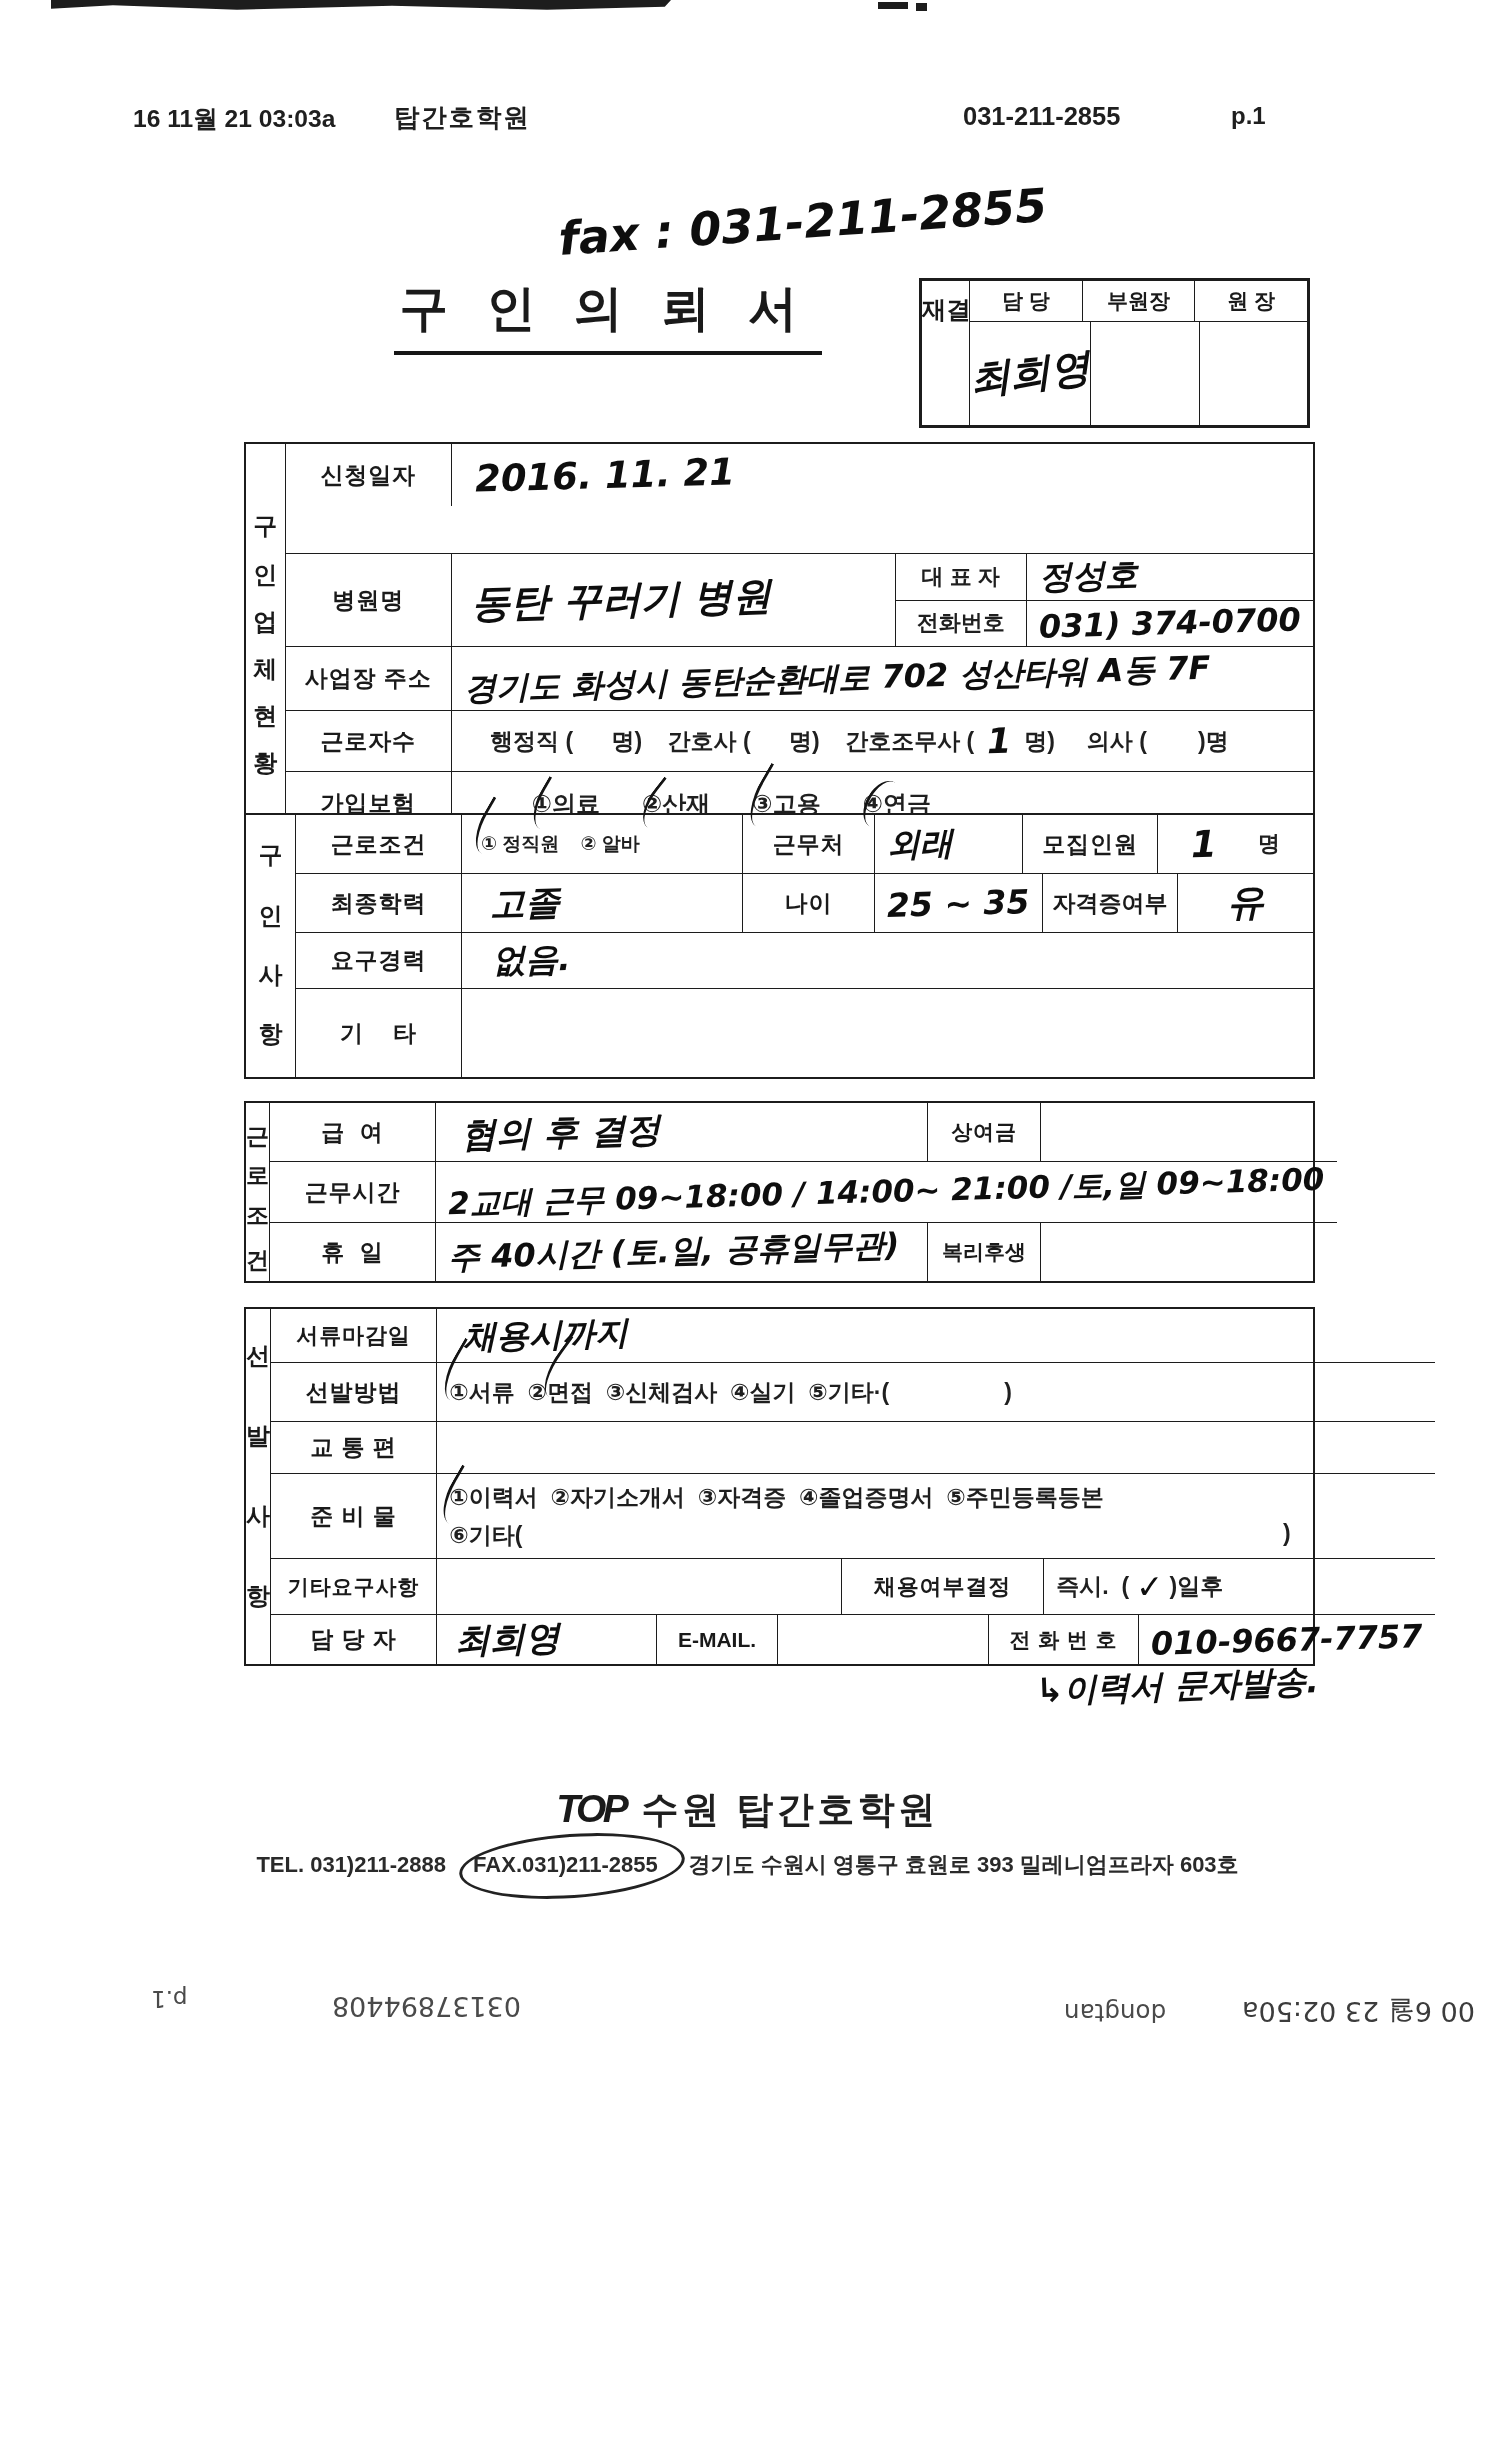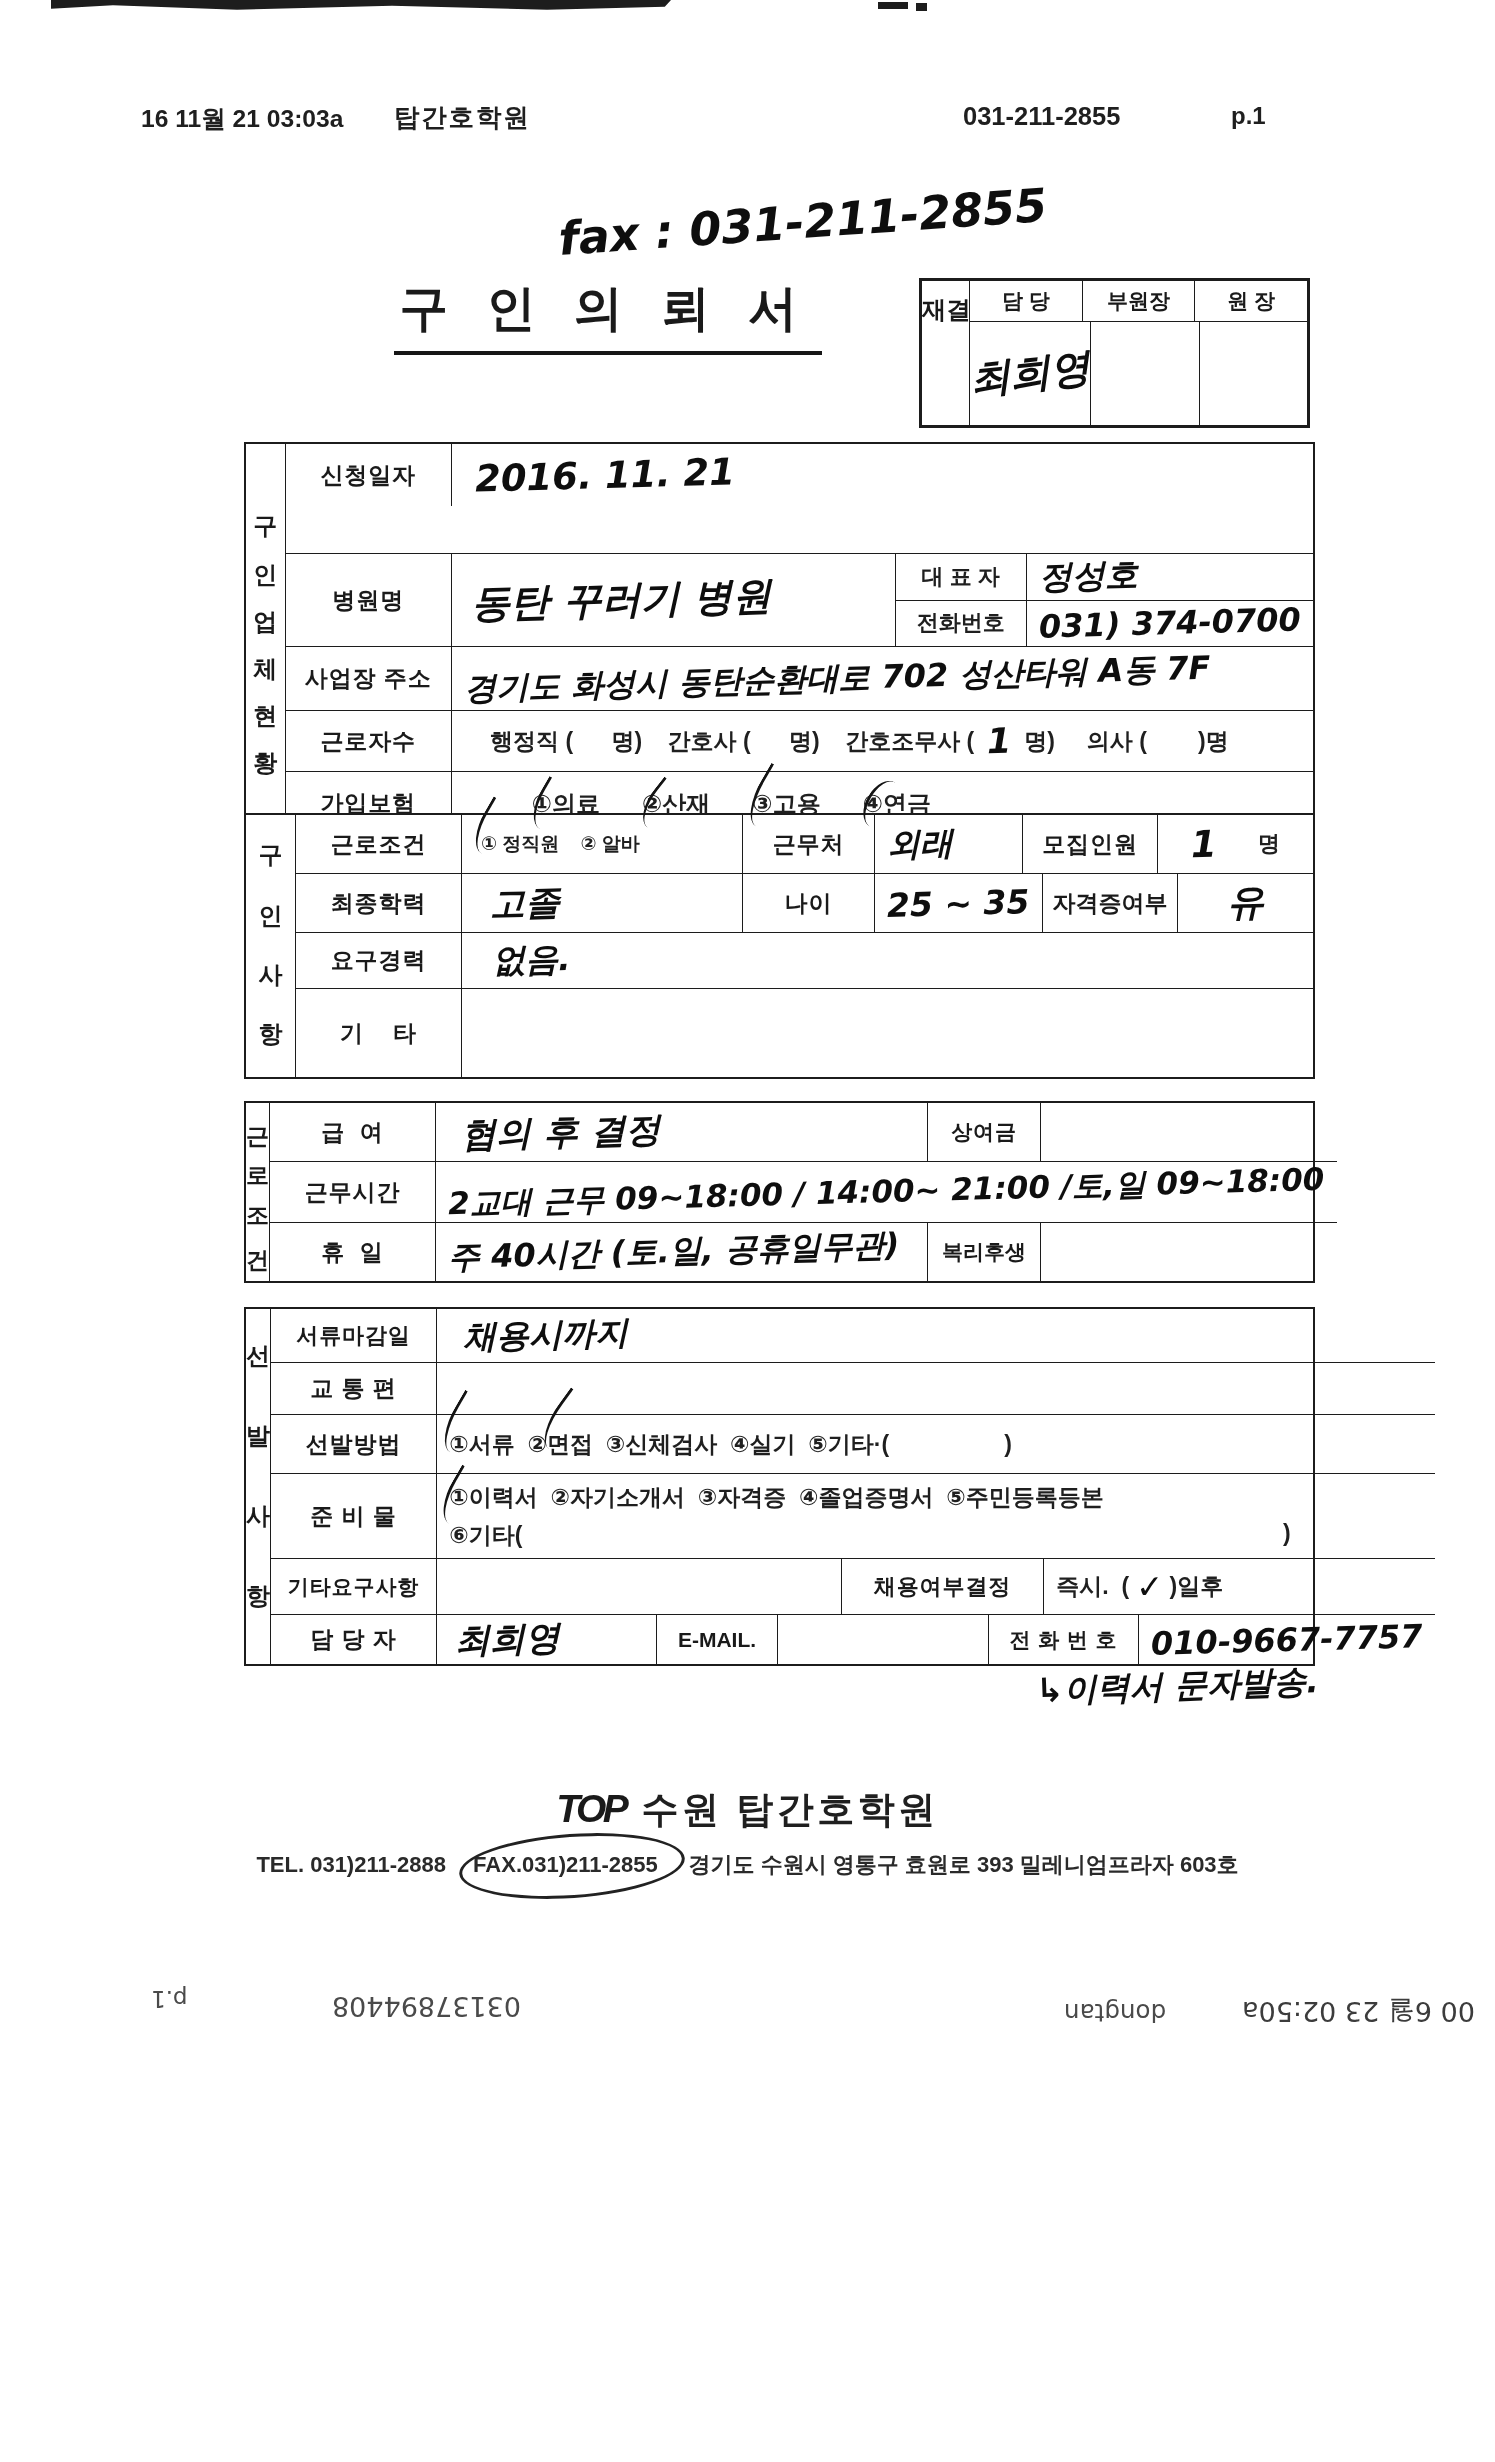--- a/index.html
+++ b/index.html
@@ -47,21 +47,21 @@
 </style>
 </head>
 <body>
 
 <div class="page">
 
   <div class="abs artifact" style="left:51px;top:0;width:620px;height:9.7px;clip-path:polygon(0 0,100% 0,99% 70%,80% 100%,55% 60%,30% 100%,10% 55%,0 90%);"></div>
   <div class="abs artifact" style="left:878px;top:1.8px;width:30px;height:7px;"></div>
   <div class="abs artifact" style="left:916px;top:2.6px;width:10.6px;height:8.8px;"></div>
 
-  <div class="abs p" style="left:141px;top:102px;font-size:24.6px;">16 11월 21 03:03a</div>
+  <div class="abs p" style="left:133px;top:102px;font-size:24.6px;">16 11월 21 03:03a</div>
   <div class="abs p" style="left:394px;top:100px;font-size:25.5px;letter-spacing:1.8px;">탑간호학원</div>
   <div class="abs p" style="left:963px;top:102px;font-size:25.5px;">031-211-2855</div>
   <div class="abs p" style="left:1231px;top:102px;font-size:24px;">p.1</div>
 
   <div class="abs hw" style="left:558px;top:195px;font-size:46px;transform:rotate(-4deg);">fax : 031-211-2855</div>
 
   <div class="abs title" style="left:394px;top:276px;">구 인 의 뢰 서</div>
 
   <div class="appr" style="left:919px;top:278px;width:385px;height:144px;">
     <div class="appr-side">
@@ -228,32 +228,32 @@
     <div class="side">
       <span class="vtext" style="letter-spacing:56px;">선발사항</span>
     </div>
     <div class="rows">
       <div class="row" style="height:53px;">
         <div class="cell lbl" style="font-size:22px;">서류마감일</div>
         <div class="cell grow">
           <span class="hw" style="font-size:33px;margin-left:14px;">채용시까지</span>
         </div>
       </div>
-      <div class="row" style="height:51px;">
-        <div class="cell lbl">교 통 편</div>
-        <div class="cell grow">
-          <span></span>
-        </div>
-      </div>
       <div class="row" style="height:58px;">
         <div class="cell lbl">선발방법</div>
         <div class="cell grow pre p" style="font-size:23px;position:relative;">
           <i class="pstroke" style="left:10.6px;height:62px;top:-23px;"></i>
           <i class="pstroke" style="left:113px;height:63px;top:-26px;transform:rotate(36deg);"></i>
           <span>①서류  ②면접  ③신체검사  ④실기  ⑤기타·(                  )</span>
+        </div>
+      </div>
+      <div class="row" style="height:51px;">
+        <div class="cell lbl">교 통 편</div>
+        <div class="cell grow">
+          <span></span>
         </div>
       </div>
       <div class="row" style="height:84px;">
         <div class="cell lbl">준 비 물</div>
         <div class="cell grow" style="flex-direction:column;align-items:stretch;justify-content:center;position:relative;">
           <i class="pstroke" style="left:8.8px;height:58px;top:-7px;"></i>
           <span class="pre p" style="font-size:23px;">①이력서  ②자기소개서  ③자격증  ④졸업증명서  ⑤주민등록등본</span>
           <span style="display:flex;justify-content:space-between;margin-top:7px;padding-right:132px;">
             <span class="p" style="font-size:23px;">⑥기타(</span>
             <span class="p" style="font-size:23px;">)</span>

